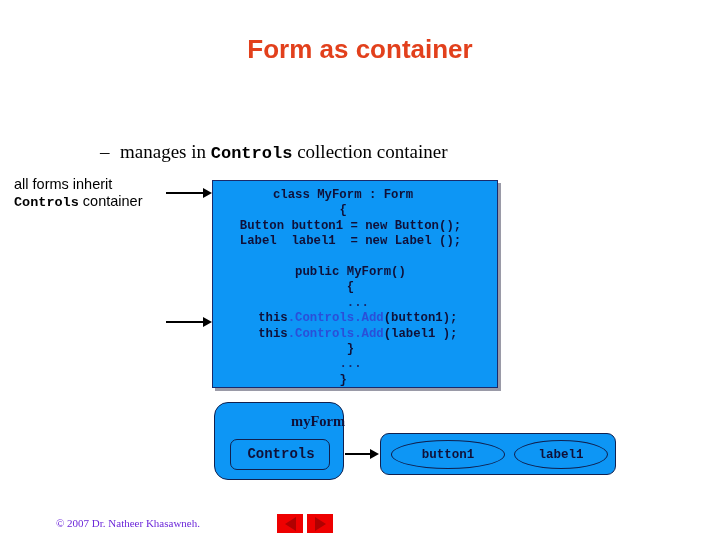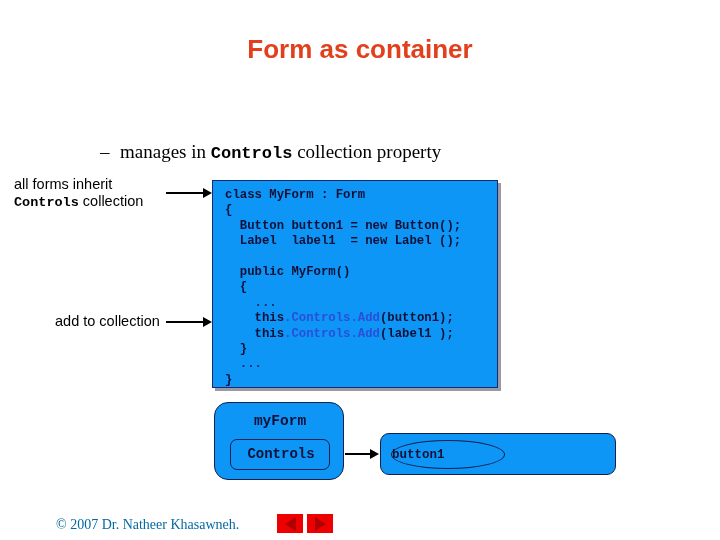--- a/index.html
+++ b/index.html
@@ -101,20 +101,21 @@
   #code-block {
     position: absolute;
     left: 212px;
     top: 180px;
     width: 286px;
     height: 208px;
     background: #0d96f5;
     border: 1px solid #1a2a6b;
     box-sizing: border-box;
     box-shadow: 3px 3px 0 rgba(30,30,60,0.45);
+    text-align: center;
   }
   #code-text {
     position: absolute;
     left: 12px;
     top: 7px;
     margin: 0;
     font-family: "Liberation Mono", monospace;
     font-weight: bold;
     font-size: 12.3px;
     line-height: 15.4px;
@@ -140,22 +141,22 @@
     top: 402px;
     width: 130px;
     height: 78px;
     border-radius: 14px;
   }
   #myform-label {
     position: absolute;
     left: 0;
     top: 10px;
     width: 130px;
-    text-align: center;
-    font-family: Liberation Mono, monospace;
+    text-align: right;
+    font-family: Liberation Serif, serif;
     font-weight: bold;
     font-size: 14.5px;
     color: #101038;
   }
   #controls-box {
     position: absolute;
     left: 15px;
     top: 36px;
     width: 100px;
     height: 31px;
@@ -181,38 +182,38 @@
     height: 42px;
     border-radius: 9px;
   }
   .ctrl-ellipse {
     position: absolute;
     top: 6px;
     height: 29px;
     border: 1px solid #10204f;
     border-radius: 50%;
     box-sizing: border-box;
-    text-align: left;
+    text-align: center;
     font-family: "Liberation Mono", monospace;
     font-weight: bold;
     font-size: 12.5px;
     color: #101038;
     line-height: 28px;
   }
   #ellipse-button1 { left: 10px;  width: 114px; }
   #ellipse-label1  { left: 133px; width: 94px; }
 
   
   #footer-copyright {
     position: absolute;
     left: 56px;
     top: 517px;
     font-family: "Liberation Serif", serif;
-    font-size: 14px;
-    color: #0369a1;
+    font-size: 11px;
+    color: #6d28d9;
     white-space: nowrap;
   }
   .nav-btn {
     position: absolute;
     top: 514px;
     width: 26px;
     height: 19px;
     background: #ee0000;
     display: flex;
     align-items: center;
@@ -235,34 +236,31 @@
 </style>
 </head>
 <body>
 
 <div id="slide">
 
   <div id="slide-title">Form as container</div>
 
 
   <div class="bullet-l2">
-    <span class="dash">–</span><span>manages in </span><span class="mono-inline">Controls</span><span> collection property</span>
+    <span class="dash">–</span><span>manages in </span><span class="mono-inline">Controls</span><span> collection container</span>
   </div>
 
   <div class="callout" id="callout-inherit">
     <div>all forms inherit</div>
-    <div><span class="mono-b">Controls</span><span> collection</span></div>
+    <div><span class="mono-b">Controls</span><span> container</span></div>
   </div>
 
   <div class="arrow-line" style="left:166px; top:192px; width:38px;"></div>
   <div class="arrow-head" style="left:203px; top:188px;"></div>
 
-  <div class="callout" id="callout-add">
-    <span>add to collection</span>
-  </div>
 
   <div class="arrow-line" style="left:166px; top:321px; width:38px;"></div>
   <div class="arrow-head" style="left:203px; top:317px;"></div>
 
   <div id="code-block">
     <pre id="code-text">class MyForm : Form
 {
   Button button1 = new Button();
   Label  label1  = new Label ();
 
@@ -281,20 +279,21 @@
     <div id="controls-box">
       <div id="controls-label">Controls</div>
     </div>
   </div>
 
   <div class="arrow-line" style="left:345px; top:453px; width:27px;"></div>
   <div class="arrow-head" style="left:370px; top:449px;"></div>
 
   <div class="blue-box" id="children-box">
     <div class="ctrl-ellipse" id="ellipse-button1">button1</div>
+    <div class="ctrl-ellipse" id="ellipse-label1">label1</div>
   </div>
 
   <div id="footer-copyright">© 2007 Dr. Natheer Khasawneh.</div>
 
   <div class="nav-btn" id="nav-prev">
     <div class="tri-left"></div>
   </div>
   <div class="nav-btn" id="nav-next">
     <div class="tri-right"></div>
   </div>

